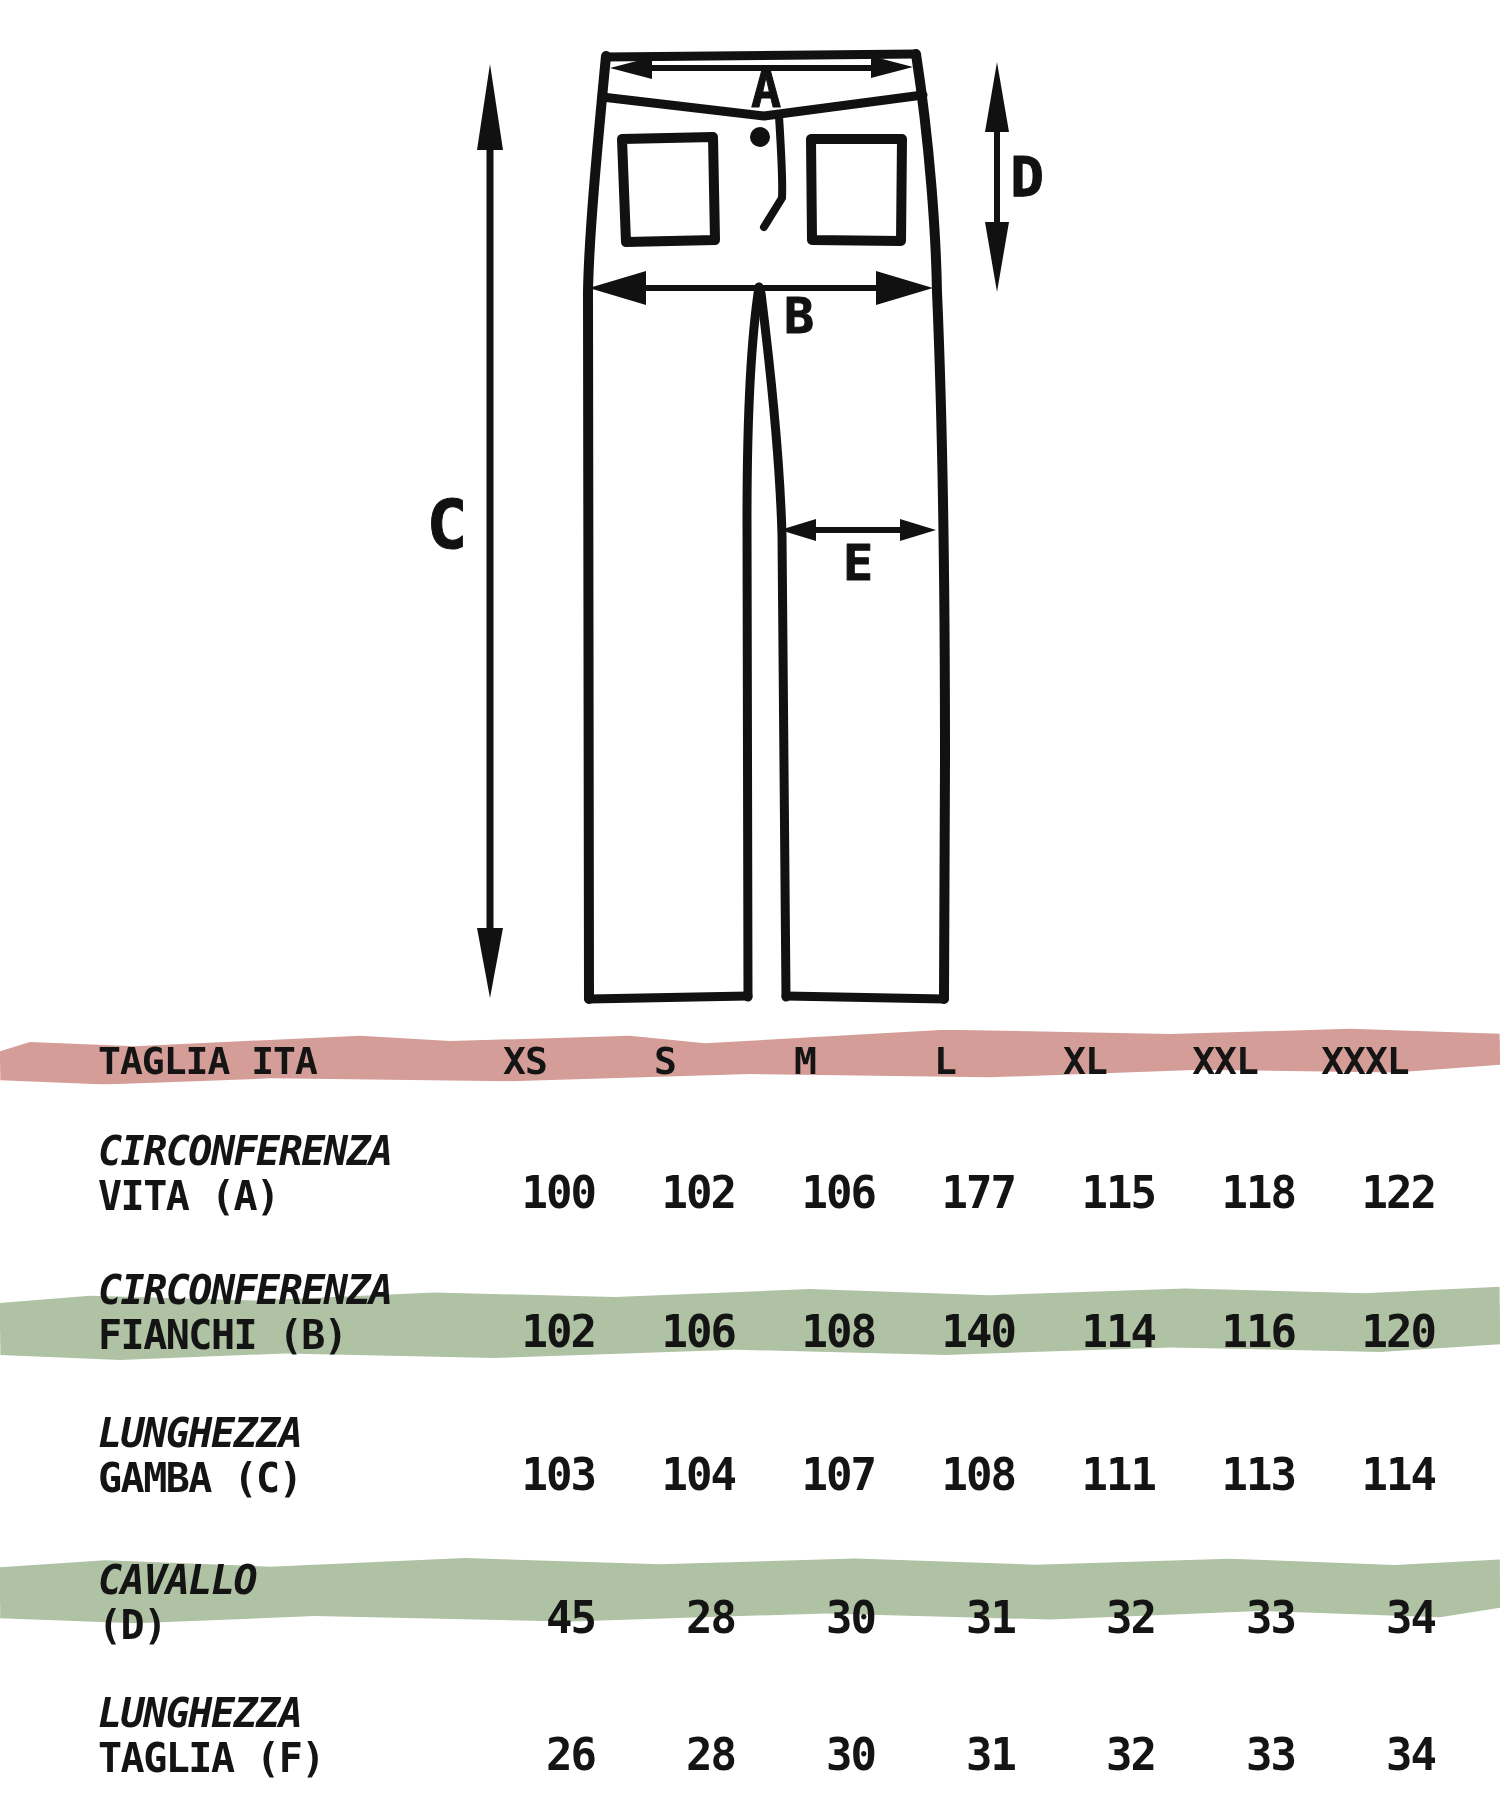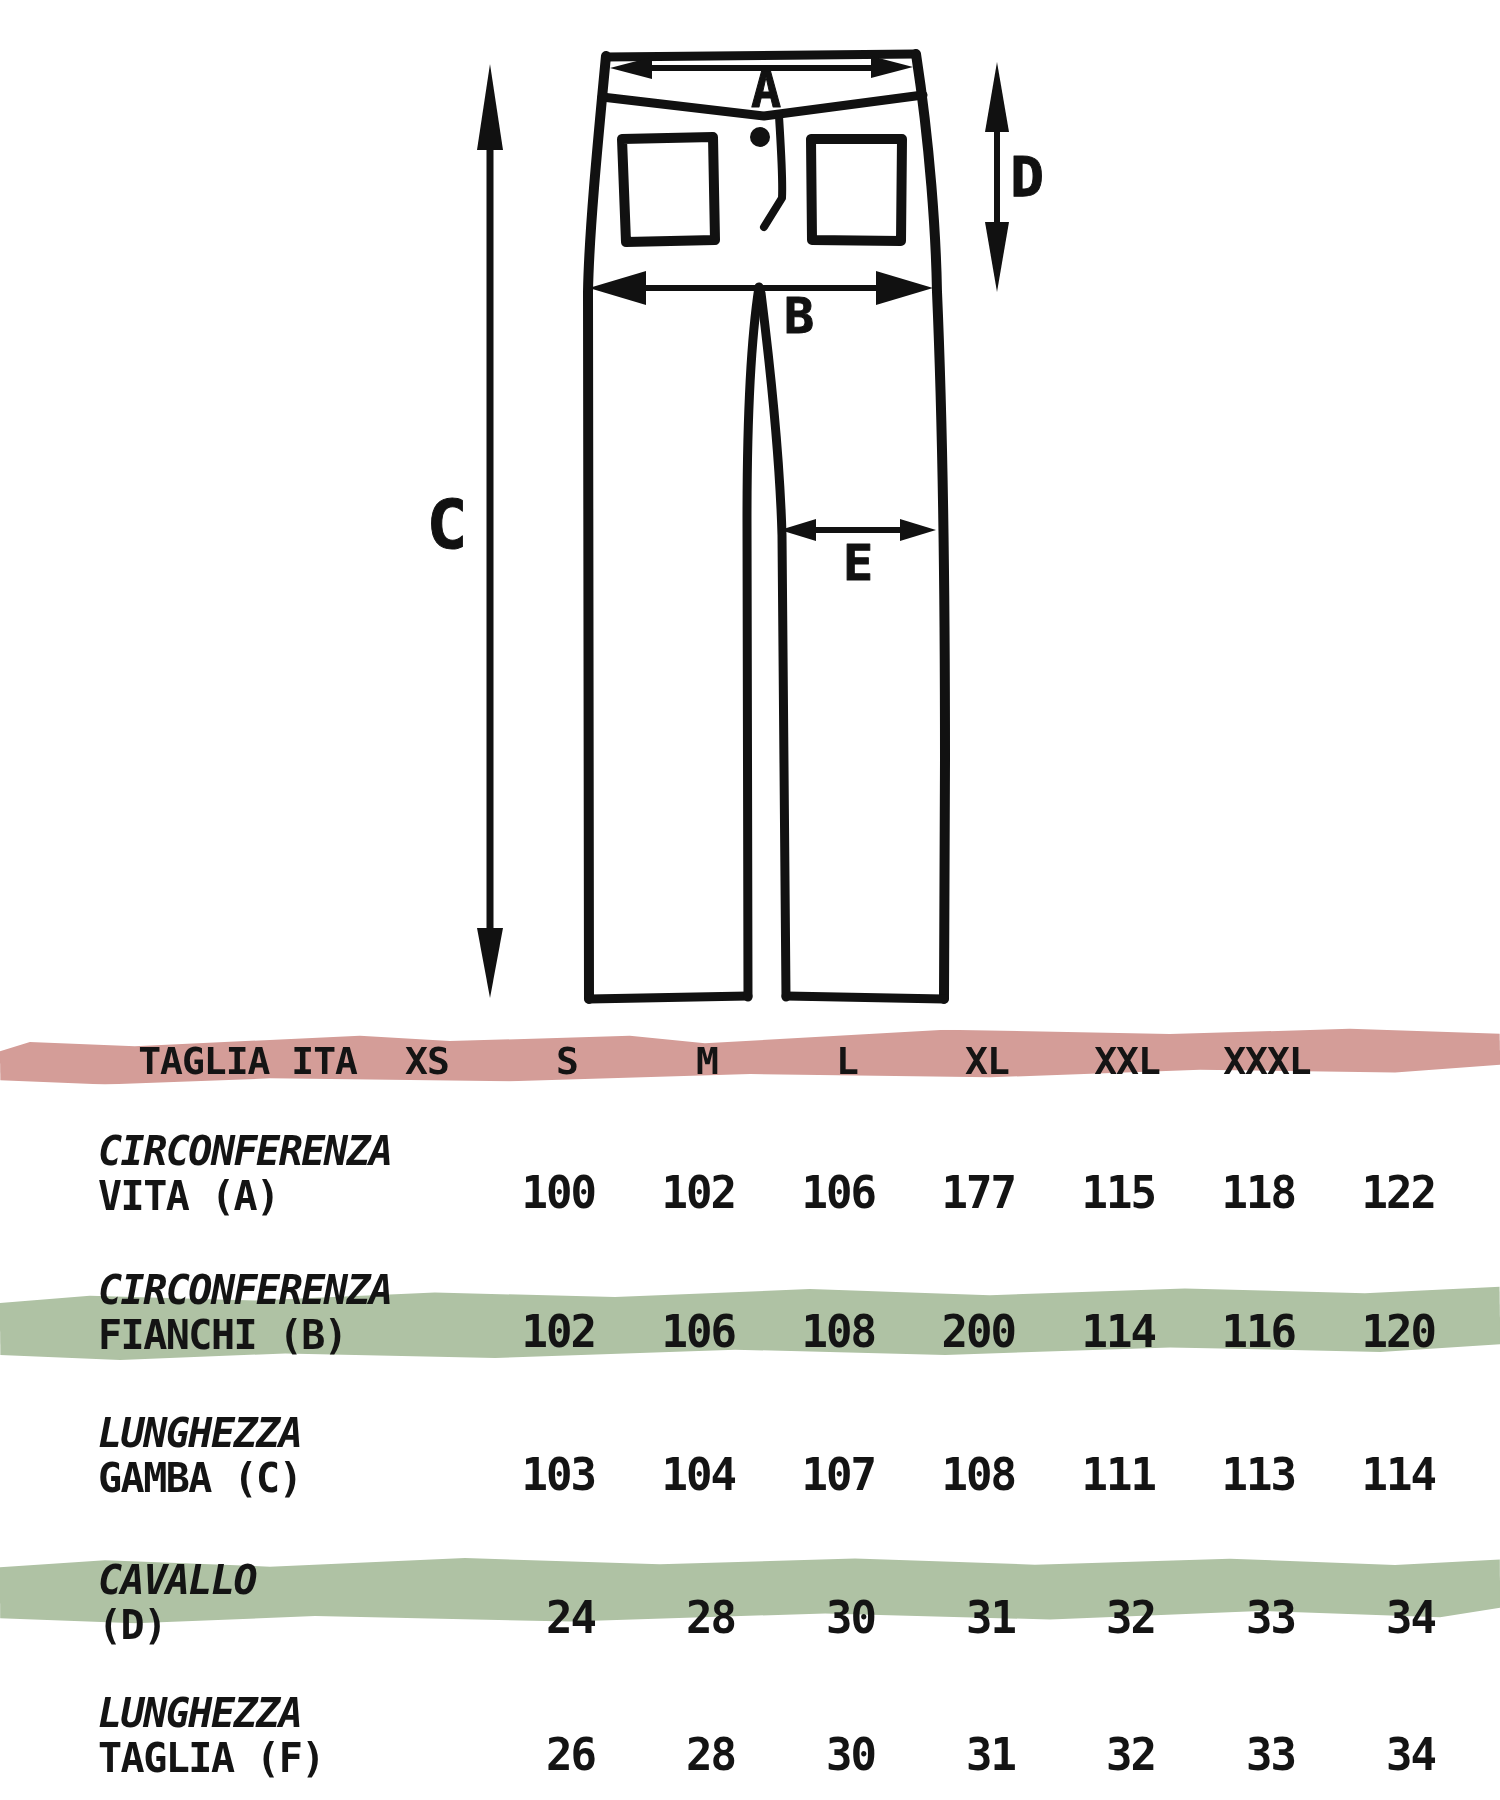--- a/index.html
+++ b/index.html
@@ -26,21 +26,21 @@
   .band-green2{
     top:1556px;height:67px;
     transform:rotate(-0.15deg);
     clip-path:polygon(0% 14%,7% 4%,18% 14%,31% 2%,44% 12%,57% 4%,69% 14%,82% 6%,93% 16%,100% 8%,100% 80%,96% 94%,84% 84%,70% 96%,55% 86%,38% 97%,21% 88%,9% 98%,0% 90%);
   }
   .header-row{
     position:absolute;left:0;top:1042px;width:1500px;height:40px;
     display:flex;z-index:2;
     font-size:38px;font-weight:bold;letter-spacing:-1px;line-height:1;
   }
-  .header-label{width:357px;text-align:right;}
+  .header-label{width:357px;padding-left:98px;text-align:left;}
   .header-cell{width:140px;text-align:center;}
   .data-row{position:absolute;left:0;width:1500px;z-index:2;}
   .row-label-line{
     position:absolute;left:98px;
     font-size:40px;font-weight:bold;letter-spacing:-1.5px;line-height:1;white-space:nowrap;
   }
   .row-label-line.l1{top:0;font-style:italic;}
   .row-label-line.l2{top:45px;}
   .cells{position:absolute;left:455px;top:40px;display:flex;}
   .cell{
@@ -146,21 +146,21 @@
     </div>
   </div>
 
   <div class="data-row" style="top:1270px">
     <div class="row-label-line l1">CIRCONFERENZA</div>
     <div class="row-label-line l2">FIANCHI (B)</div>
     <div class="cells">
       <div class="cell">102</div>
       <div class="cell">106</div>
       <div class="cell">108</div>
-      <div class="cell">200</div>
+      <div class="cell">140</div>
       <div class="cell">114</div>
       <div class="cell">116</div>
       <div class="cell">120</div>
     </div>
   </div>
 
   <div class="data-row" style="top:1413px">
     <div class="row-label-line l1">LUNGHEZZA</div>
     <div class="row-label-line l2">GAMBA (C)</div>
     <div class="cells">
@@ -171,21 +171,21 @@
       <div class="cell">111</div>
       <div class="cell">113</div>
       <div class="cell">114</div>
     </div>
   </div>
 
   <div class="data-row" style="top:1560px">
     <div class="row-label-line l1">CAVALLO</div>
     <div class="row-label-line l2">(D)</div>
     <div class="cells" style="top:36px">
-      <div class="cell">24</div>
+      <div class="cell">45</div>
       <div class="cell">28</div>
       <div class="cell">30</div>
       <div class="cell">31</div>
       <div class="cell">32</div>
       <div class="cell">33</div>
       <div class="cell">34</div>
     </div>
   </div>
 
   <div class="data-row" style="top:1693px">

